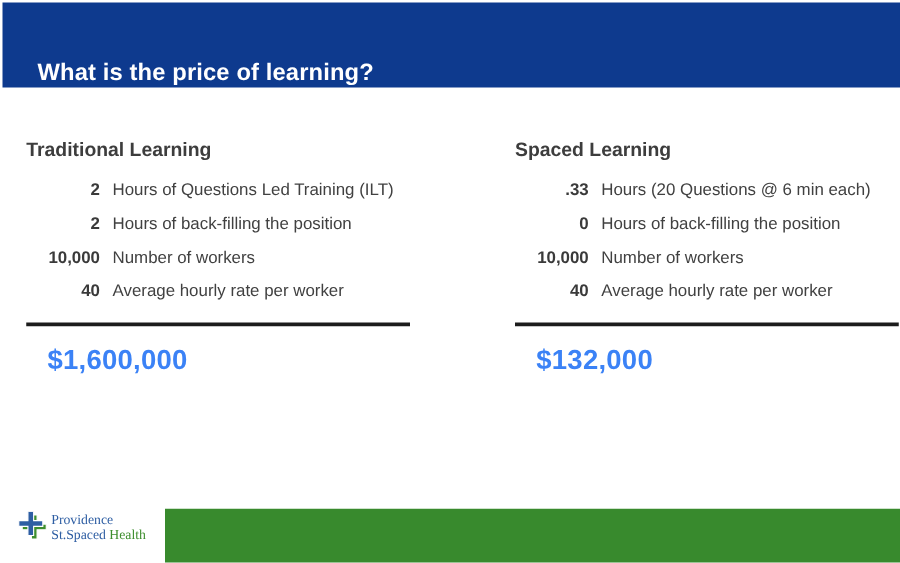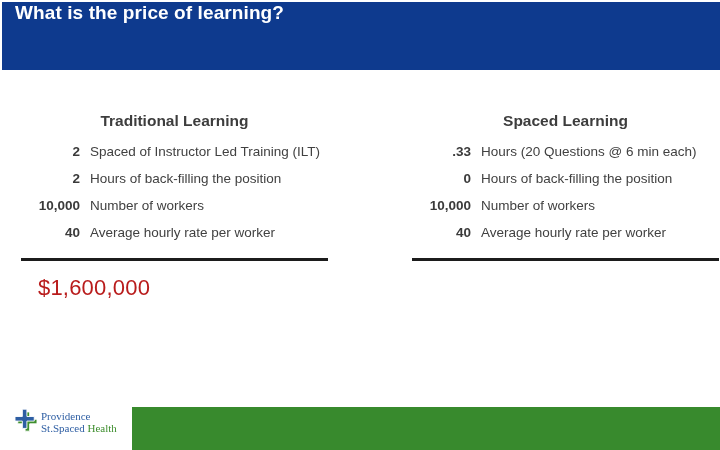--- a/index.html
+++ b/index.html
@@ -10,22 +10,22 @@
     position: relative;
     overflow: hidden;
   }
   .slide { position: absolute; inset: 0; background: #ffffff; }
 
   
   .title-bar {
     position: absolute;
     left: 2px; top: 2px; right: 0; height: 68px;
     background: #0e3a8e;
-    display: flex; align-items: flex-start;
-    padding-left: 13px;
+    display: flex; align-items: flex-end;
+    padding-left: 28px;
     box-sizing: border-box;
   }
   .title-bar .title {
     color: #ffffff;
     font-size: 19px;
     font-weight: bold;
     letter-spacing: 0.1px;
   }
 
   
@@ -35,21 +35,20 @@
     width: 307px;
   }
   .col.left  { left: 21px; }
   .col.right { left: 412px; }
 
   .col-heading {
     font-size: 15.5px;
     font-weight: bold;
     color: #3d3d3d;
     margin: 0 0 14px 0;
-    text-align: center;
   }
 
   .rows { display: flex; flex-direction: column; }
   .cost-row {
     display: flex;
     align-items: baseline;
     height: 27px;
     color: #3f3f3f;
     font-size: 13.5px;
   }
@@ -66,22 +65,22 @@
   }
 
   .divider {
     height: 3px;
     background: #1c1c1c;
     margin-top: 6px;
   }
 
   .total {
     font-size: 22px;
-    font-weight: normal;
-    color: #b91c1c;
+    font-weight: bold;
+    color: #3b82f6;
     margin: 14px 0 0 17px;
     letter-spacing: 0.2px;
   }
 
   
   .green-bar {
     position: absolute;
     left: 132px; top: 407px; right: 0; bottom: 0;
     background: #388a2d;
   }
@@ -109,21 +108,21 @@
 
   <div class="title-bar">
     <span class="title">What is the price of learning?</span>
   </div>
 
   <div class="col left">
     <h2 class="col-heading">Traditional Learning</h2>
     <div class="rows">
       <div class="cost-row">
         <span class="val">2</span>
-        <span class="lbl">Spaced of Instructor Led Training (ILT)</span>
+        <span class="lbl">Hours of Questions Led Training (ILT)</span>
       </div>
       <div class="cost-row">
         <span class="val">2</span>
         <span class="lbl">Hours of back-filling the position</span>
       </div>
       <div class="cost-row">
         <span class="val">10,000</span>
         <span class="lbl">Number of workers</span>
       </div>
       <div class="cost-row">
@@ -149,20 +148,21 @@
       <div class="cost-row">
         <span class="val">10,000</span>
         <span class="lbl">Number of workers</span>
       </div>
       <div class="cost-row">
         <span class="val">40</span>
         <span class="lbl">Average hourly rate per worker</span>
       </div>
     </div>
     <div class="divider"></div>
+    <div class="total">$132,000</div>
   </div>
 
   <div class="green-bar"></div>
 
   <div class="logo">
     <span>
       <svg width="22" height="26" viewBox="0 0 24 28">
 
         <path d="M11 3 h5 v8 h8 v5 h-8 v8 h-5 v-8 h-8 v-5 h8 z" fill="#3e8e2e" stroke="#ffffff" stroke-width="1"></path>
 

